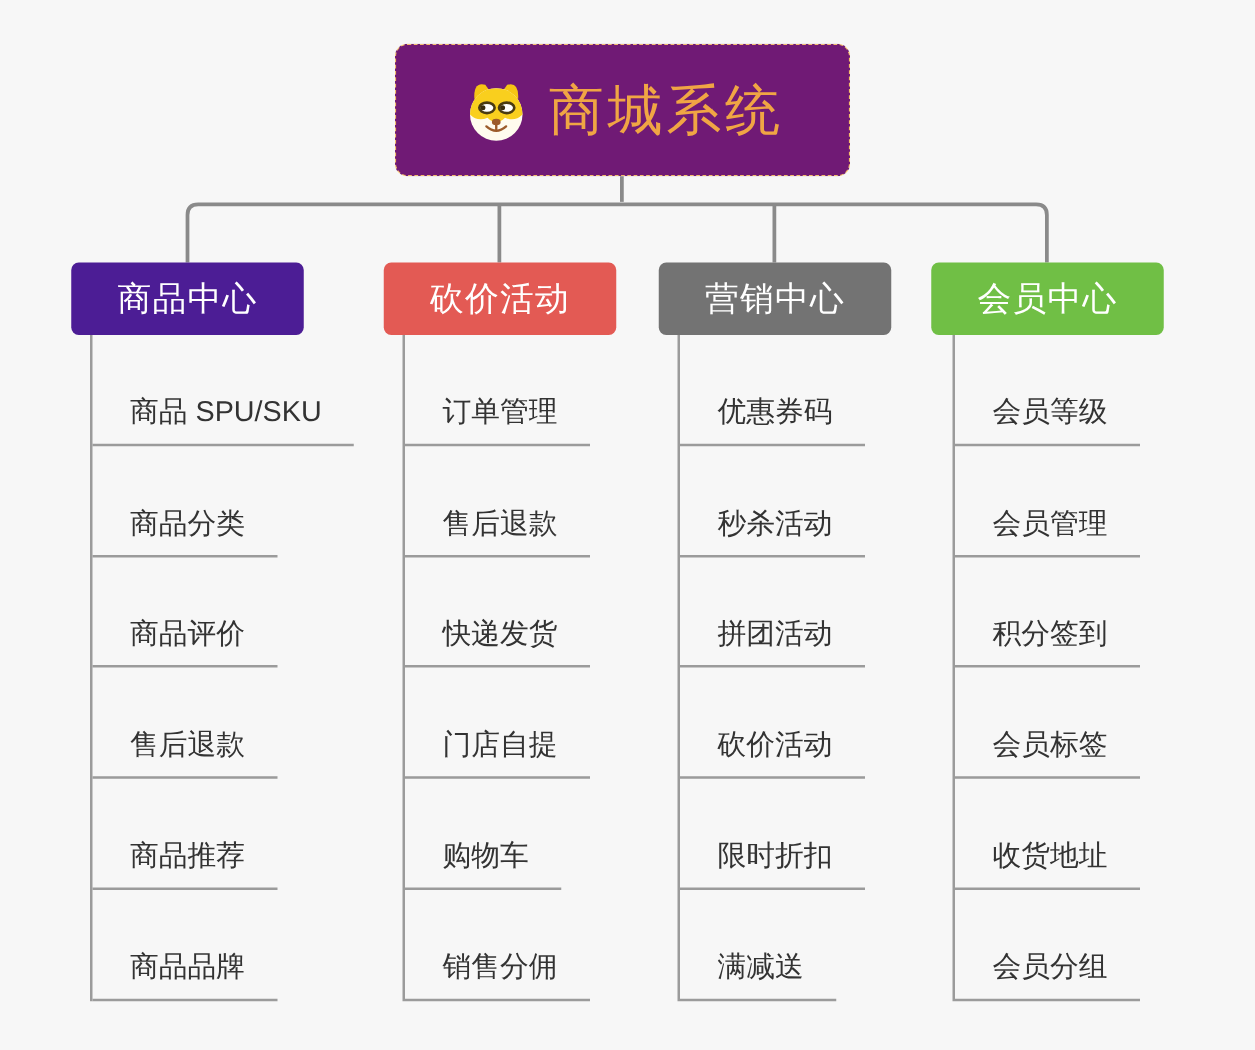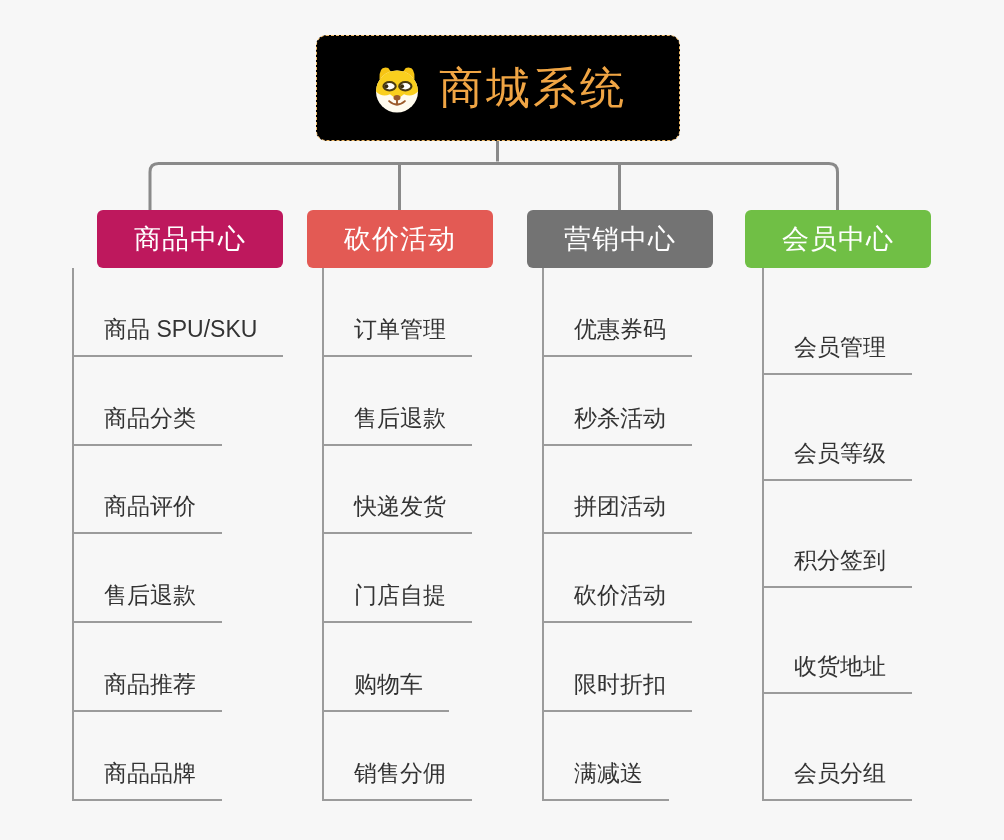--- a/index.html
+++ b/index.html
@@ -19,21 +19,21 @@
     left: 0; top: 0;
     width: 1004px; height: 840px;
     pointer-events: none;
   }
   
   .root-node {
     position: absolute;
     left: 316px; top: 35px;
     width: 364px; height: 106px;
     box-sizing: border-box;
-    background: #000000;
+    background: #701a75;
     border: 1px dashed #f3bd6b;
     border-radius: 10px;
     display: flex;
     align-items: center;
     justify-content: center;
     gap: 14px;
     cursor: pointer;
   }
   .root-title {
     font-size: 44px;
@@ -116,21 +116,21 @@
       <ellipse cx="23.5" cy="30" rx="7" ry="4.8" fill="#ffffff" stroke="#4a3b12" stroke-width="2.4"></ellipse>
       <ellipse cx="41.5" cy="30" rx="7" ry="4.8" fill="#ffffff" stroke="#4a3b12" stroke-width="2.4"></ellipse>
       <circle cx="19.8" cy="30" r="2.3" fill="#3a2d0e"></circle>
       <circle cx="37.8" cy="30" r="2.3" fill="#3a2d0e"></circle>
       <ellipse cx="32" cy="43" rx="4" ry="3" fill="#9c5b2b"></ellipse>
       <path d="M32 45 V49 M23 47 Q32 55 41 47" stroke="#9c5b2b" stroke-width="2.2" stroke-linecap="round" fill="none"></path>
     </svg>
     <span class="root-title">商城系统</span>
   </div>
 
-  <div class="branch-header b0" style="background-color: #be185d; margin-left: 40px;">
+  <div class="branch-header b0" style="background-color: #4c1d95;">
     <span>商品中心</span>
   </div>
   <div class="branch-header b1" style="background-color: rgb(227, 90, 84);">
     <span>砍价活动</span>
   </div>
   <div class="branch-header b2" style="background-color: #737373;">
     <span>营销中心</span>
   </div>
   <div class="branch-header b3" style="background-color: rgb(112, 191, 69);">
     <span>会员中心</span>
@@ -157,20 +157,21 @@
   <div class="branch-column c2">
     <div class="branch-item">优惠券码</div>
     <div class="branch-item">秒杀活动</div>
     <div class="branch-item">拼团活动</div>
     <div class="branch-item">砍价活动</div>
     <div class="branch-item">限时折扣</div>
     <div class="branch-item">满减送</div>
   </div>
 
   <div class="branch-column c3">
+    <div class="branch-item">会员等级</div>
     <div class="branch-item">会员管理</div>
-    <div class="branch-item">会员等级</div>
     <div class="branch-item">积分签到</div>
+    <div class="branch-item">会员标签</div>
     <div class="branch-item">收货地址</div>
     <div class="branch-item">会员分组</div>
   </div>
 
 </div>
 
 </body></html>

